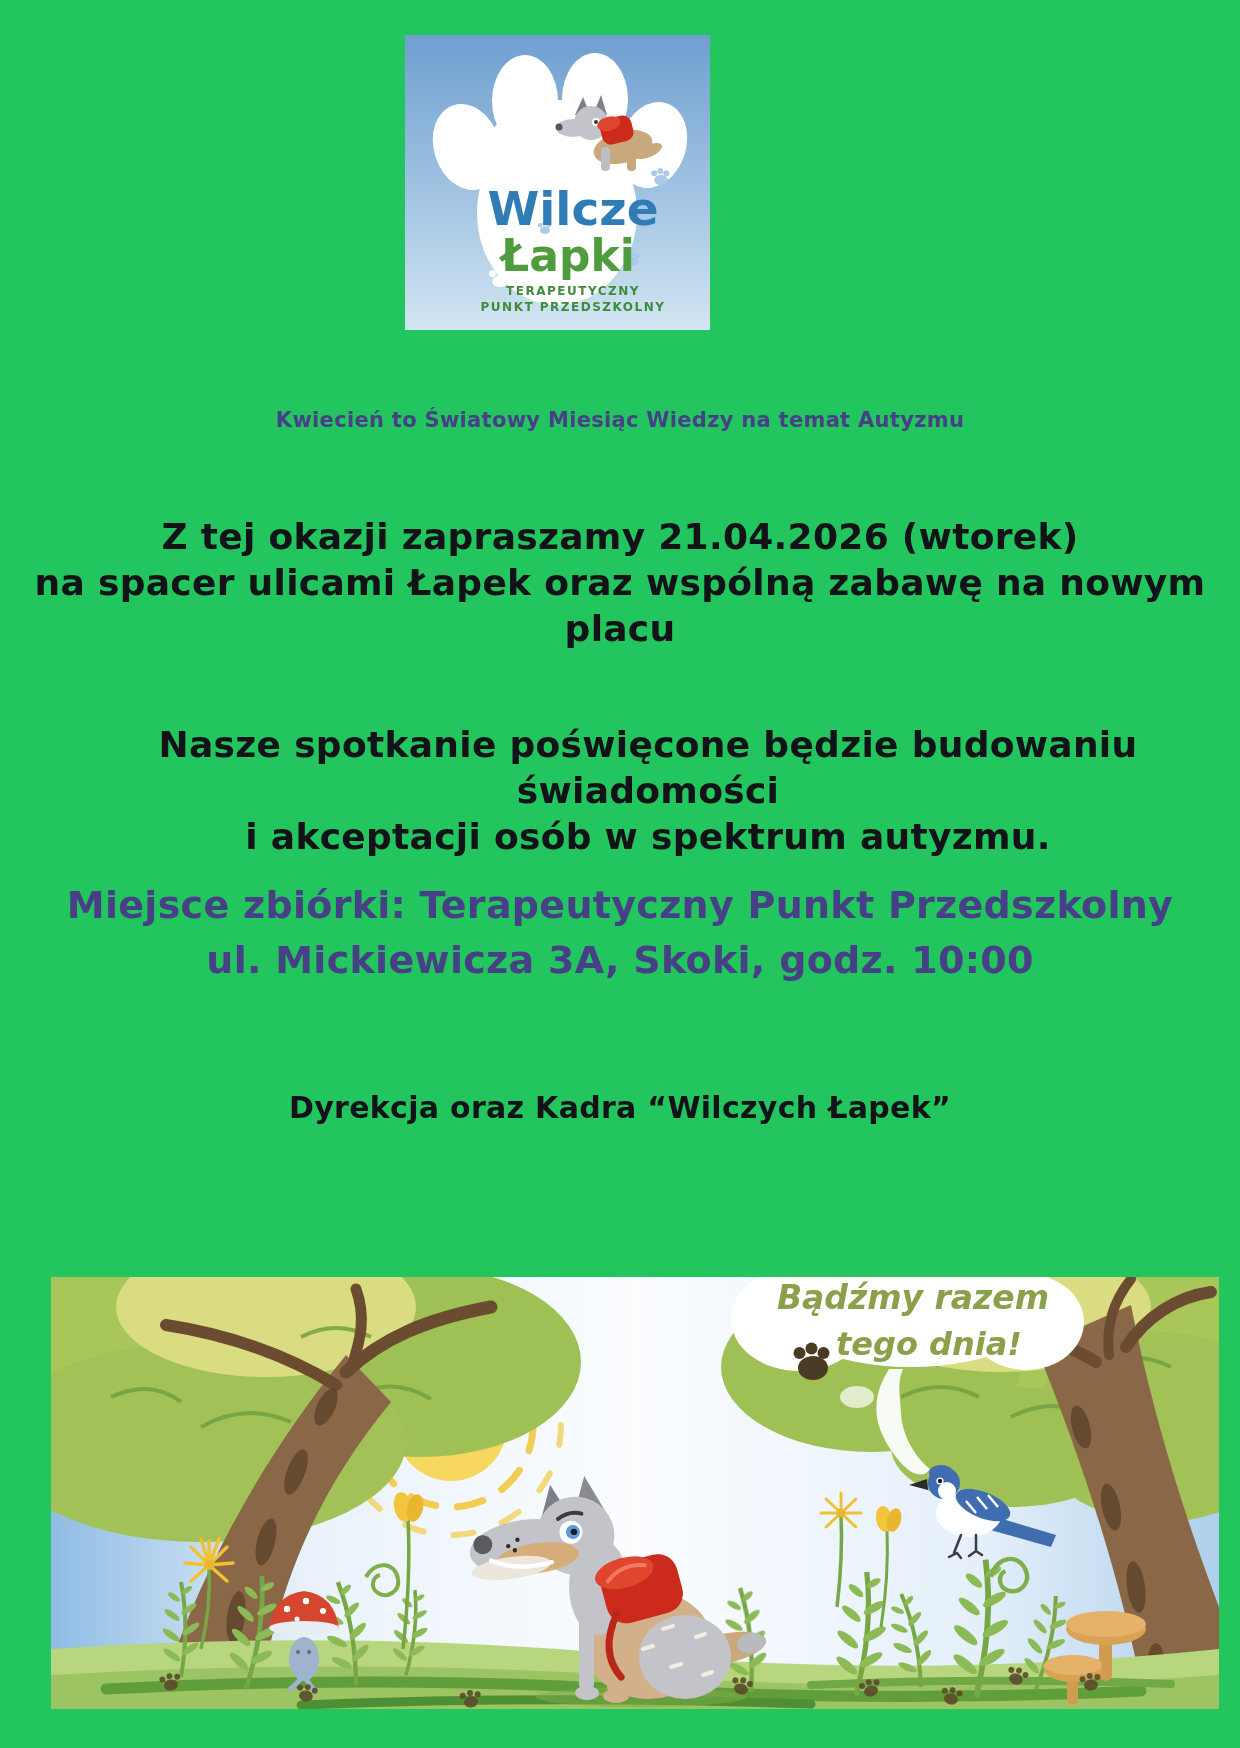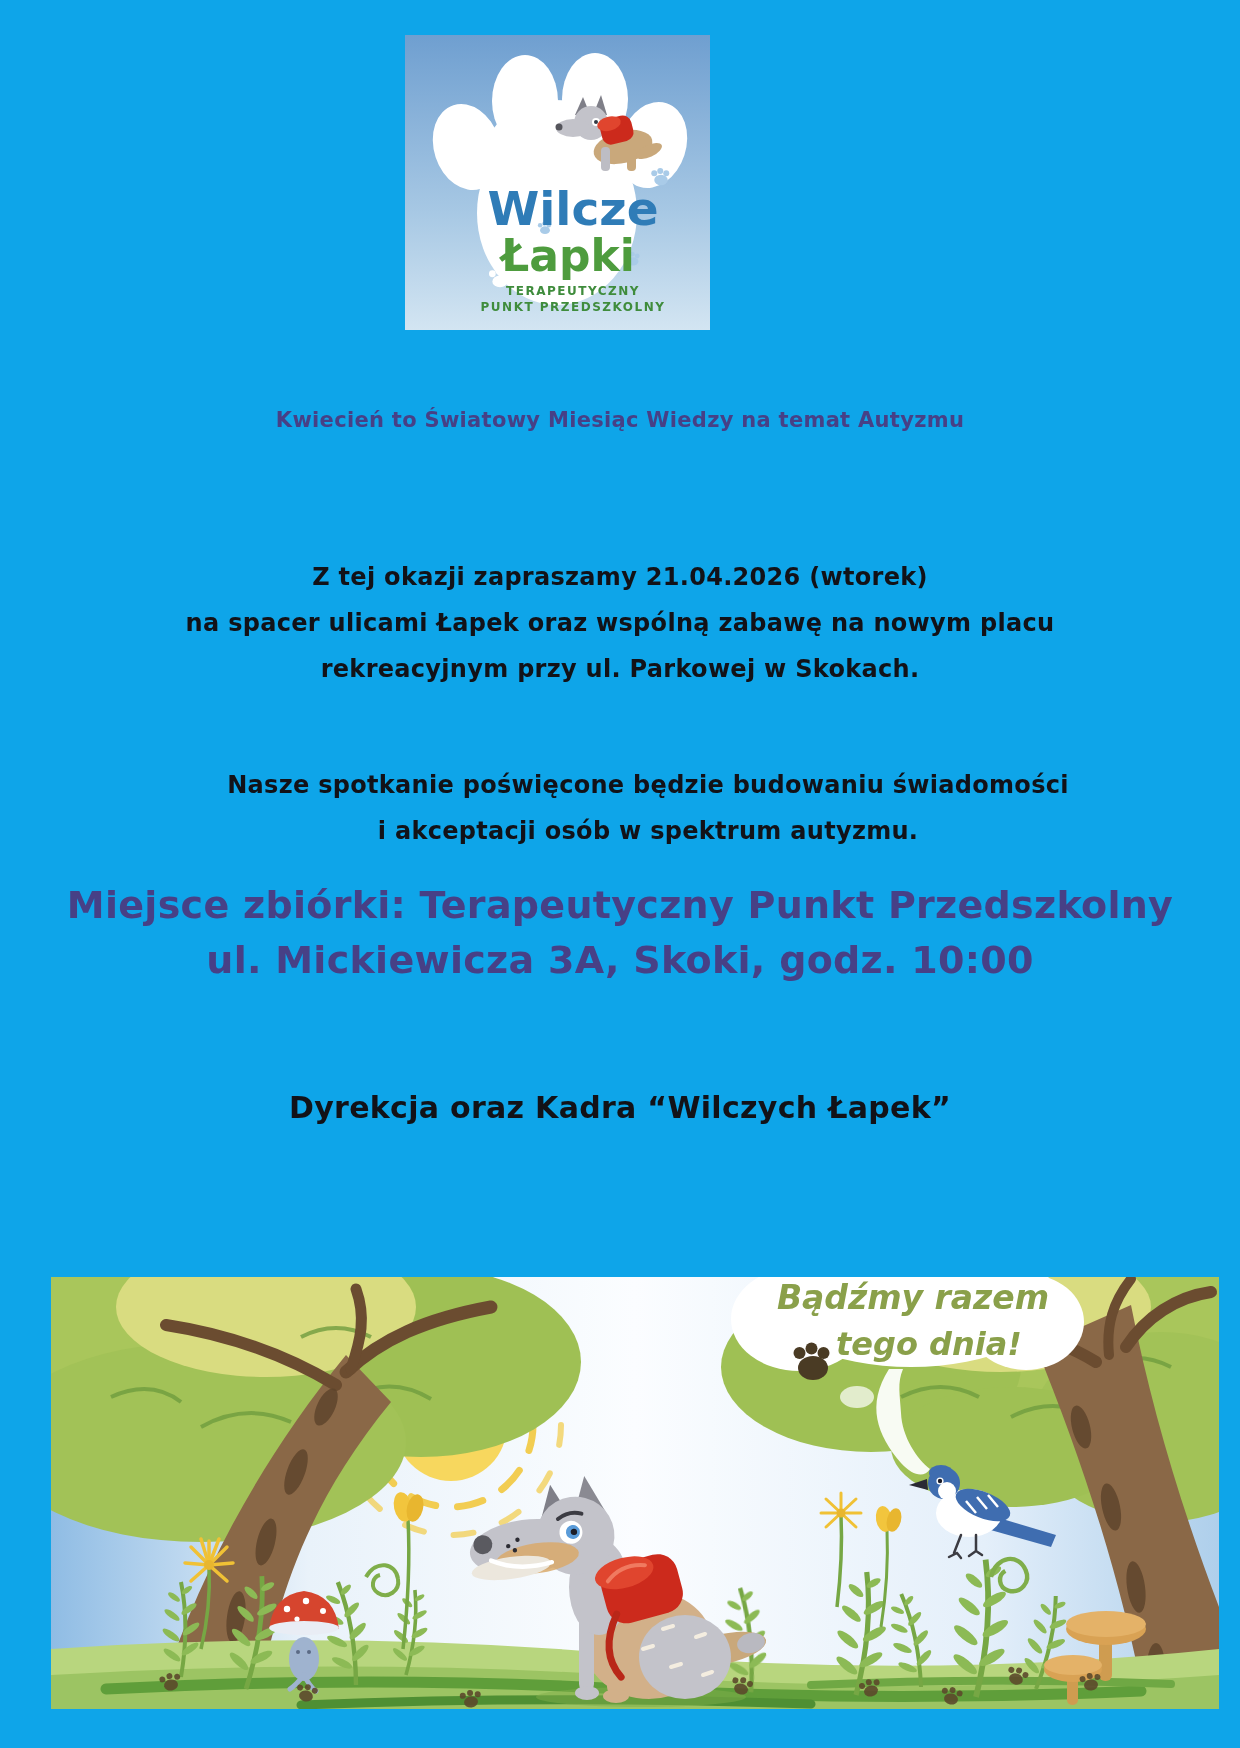--- a/index.html
+++ b/index.html
@@ -1,21 +1,21 @@
 <!DOCTYPE html>
 <html><head>
 <meta charset="utf-8">
 <style>
   html,body{margin:0;padding:0;}
   body{font-family:"DejaVu Sans",sans-serif;}
-  .poster{position:relative;width:1240px;height:1748px;background:#0ea5e9;overflow:hidden;}
+  .poster{position:relative;width:1240px;height:1748px;background:#22c55e;overflow:hidden;}
   .logo-box{position:absolute;left:405px;top:35px;width:305px;height:295px;}
   .txt{position:absolute;left:0;width:1240px;text-align:center;font-weight:700;letter-spacing:.3px;}
   .heading{top:408px;font-size:21px;color:#474086;}
-  .body-block{font-size:24px;line-height:46px;color:#121218;margin-top:40px;}
+  .body-block{font-size:36px;line-height:46px;color:#121218;}
   .intro{top:514px;}
   .purpose{top:722px;padding-left:28px;}
   .meeting{top:878px;font-size:38px;line-height:55px;color:#474086;}
   .signature{top:1090px;font-size:30px;color:#121218;}
   .illustration-box{position:absolute;left:35px;top:1277px;width:1168px;height:432px;padding-left:16px;}
   svg{display:block;}
 </style>
 </head>
 <body>
 
@@ -79,21 +79,20 @@
       <text x="168" y="260" text-anchor="middle" font-size="12" font-weight="bold" letter-spacing="1.5" fill="#3f8c3c">TERAPEUTYCZNY</text>
       <text x="168" y="276" text-anchor="middle" font-size="12" font-weight="bold" letter-spacing="1.5" fill="#3f8c3c">PUNKT PRZEDSZKOLNY</text>
     </svg>
   </div>
 
   <div class="txt heading">Kwiecień to Światowy Miesiąc Wiedzy na temat Autyzmu</div>
 
   <div class="txt body-block intro">
     <div>Z tej okazji zapraszamy 21.04.2026 (wtorek)</div>
     <div>na spacer ulicami Łapek oraz wspólną zabawę na nowym placu</div>
-    <div>rekreacyjnym przy ul. Parkowej w Skokach.</div>
   </div>
 
   <div class="txt body-block purpose">
     <div>Nasze spotkanie poświęcone będzie budowaniu świadomości</div>
     <div>i akceptacji osób w spektrum autyzmu.</div>
   </div>
 
   <div class="txt meeting">
     <div>Miejsce zbiórki: Terapeutyczny Punkt Przedszkolny</div>
     <div>ul. Mickiewicza 3A, Skoki, godz. 10:00</div>

